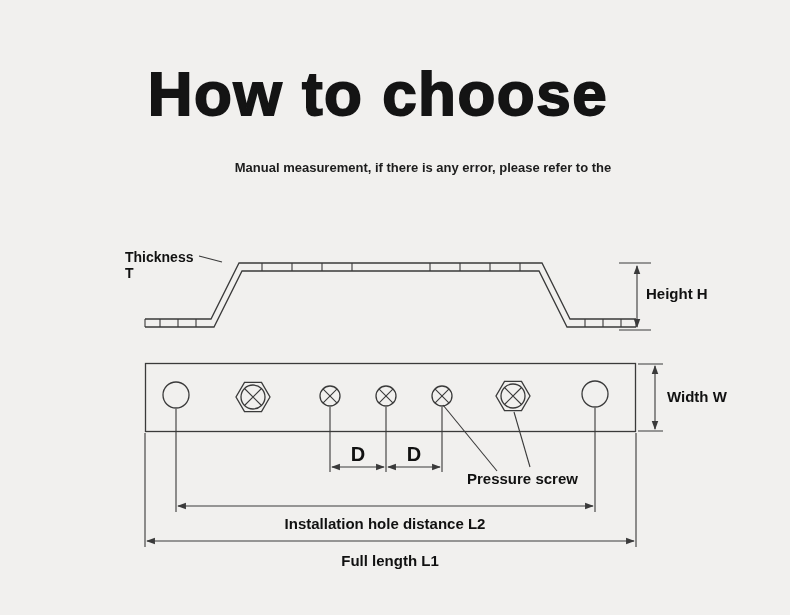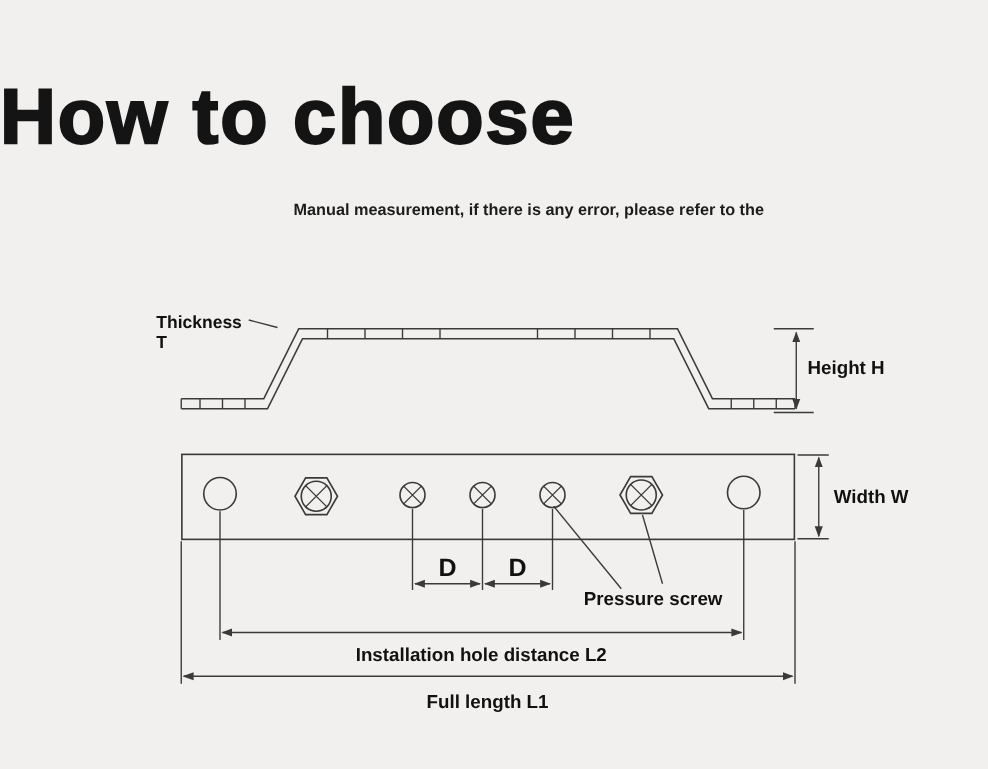--- a/index.html
+++ b/index.html
@@ -11,21 +11,21 @@
   .page {
     position: relative;
     width: 790px; height: 615px;
     background: #f1f0ee;
     overflow: hidden;
   }
   .title {
     position: absolute;
     top: 58px; left: 0; width: 756px;
     margin: 0;
-    text-align: left;
+    text-align: center;
     font-size: 62px;
     font-weight: bold;
     letter-spacing: 1.5px;
     color: #141414;
     -webkit-text-stroke: 1.8px #141414;
   }
   .subtitle {
     position: absolute;
     top: 160px; left: 0; width: 790px;
     text-align: center;

